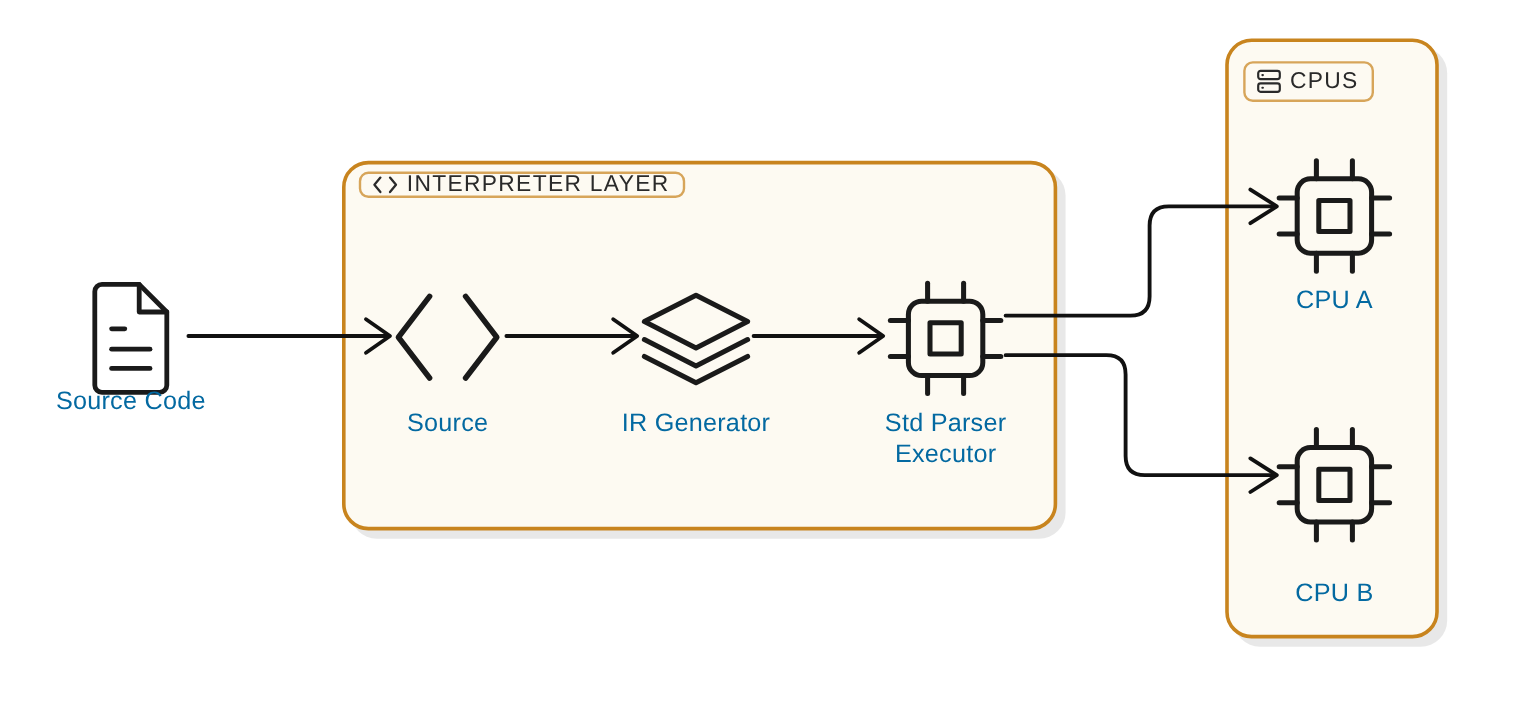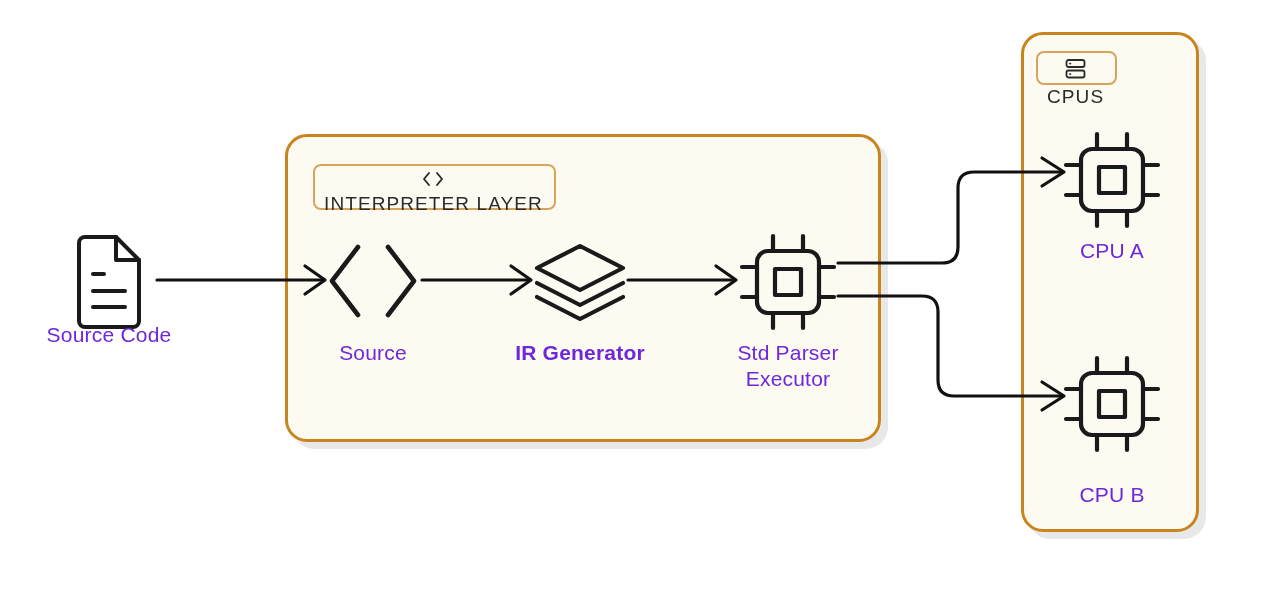--- a/index.html
+++ b/index.html
@@ -20,21 +20,21 @@
     inset: 0;
     width: 1271px;
     height: 594px;
   }
   .label {
     position: absolute;
     text-align: center;
     font-family: "Liberation Sans", sans-serif;
     font-size: 21px;
     line-height: 26px;
-    color: #6d28d9;
+    color: #0369a1;
     white-space: pre-line;
     letter-spacing: 0.2px;
   }
   .group-box {
     position: absolute;
     background: #fdfaf2;
     border: 3px solid #c8841e;
     border-radius: 22px;
     box-shadow: 7px 7px 0 0 rgba(0,0,0,0.09);
     box-sizing: border-box;
@@ -42,21 +42,20 @@
   .group-badge {
     position: absolute;
     display: flex;
     align-items: center;
     gap: 7px;
     background: #fdfaf2;
     border: 2px solid #d7a55a;
     border-radius: 8px;
     padding: 5px 11px 5px 9px;
     box-sizing: border-box;
-    flex-direction: column;
   }
   .group-badge .badge-text {
     font-family: "Liberation Sans", sans-serif;
     font-size: 19px;
     line-height: 20px;
     letter-spacing: 1.1px;
     color: #2a2a2a;
     font-weight: 400;
   }
   .icon-holder {
@@ -85,21 +84,21 @@
     <polyline points="716,266 736,280 716,294" fill="none"></polyline>
 
     <path d="M838,263 L942,263 Q958,263 958,247 L958,188 Q958,172 974,172 L1063,172"></path>
     <polyline points="1042,158 1064,172 1042,186" fill="none"></polyline>
 
     <path d="M838,296 L922,296 Q938,296 938,312 L938,380 Q938,396 954,396 L1063,396"></path>
     <polyline points="1042,382 1064,396 1042,410" fill="none"></polyline>
   </g>
 </svg>
 
-<div class="group-badge" style="left:299px; top:164px; height:46px;margin-left:14px;">
+<div class="group-badge" style="left:299px; top:143px; height:22px;">
   <span class="icon">
     <svg width="22" height="16" viewBox="0 0 22 16">
       <g fill="none" stroke="#2a2a2a" stroke-width="1.9" stroke-linecap="round" stroke-linejoin="round">
         <polyline points="7,2 2,8 7,14"></polyline>
         <polyline points="15,2 20,8 15,14"></polyline>
       </g>
     </svg>
   </span>
   <span class="badge-text">INTERPRETER LAYER</span>
 </div>
@@ -197,20 +196,20 @@
       <line x1="79" y1="33" x2="94" y2="33"></line>
       <line x1="79" y1="63" x2="94" y2="63"></line>
     </g>
   </svg>
 </div>
 
 <div class="label" style="left:9px; top:322px; width:200px;">Source Code</div>
 
 <div class="label" style="left:273px; top:340px; width:200px;">Source</div>
 
-<div class="label" style="left:480px; top:340px; width:200px;font-weight:bold;">IR Generator</div>
+<div class="label" style="left:480px; top:340px; width:200px;">IR Generator</div>
 
 <div class="label" style="left:688px; top:340px; width:200px;">Std Parser
 Executor</div>
 
 <div class="label" style="left:1012px; top:238px; width:200px;">CPU A</div>
 
 <div class="label" style="left:1012px; top:482px; width:200px;">CPU B</div>
 
 </body></html>

